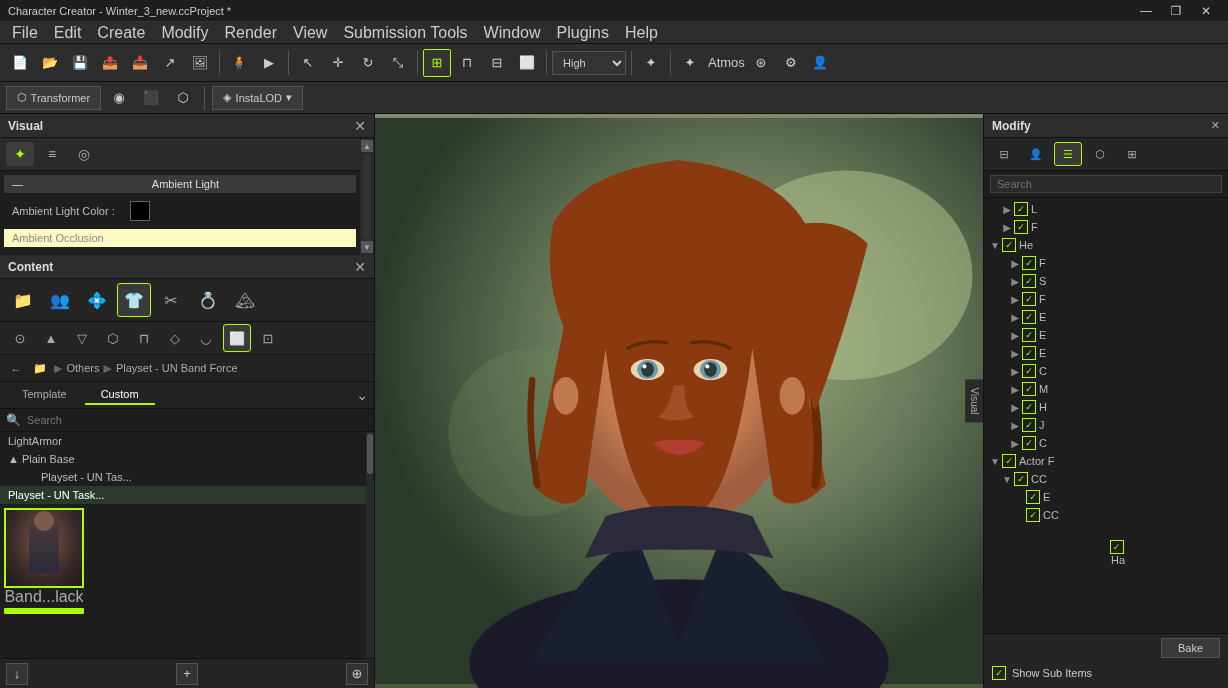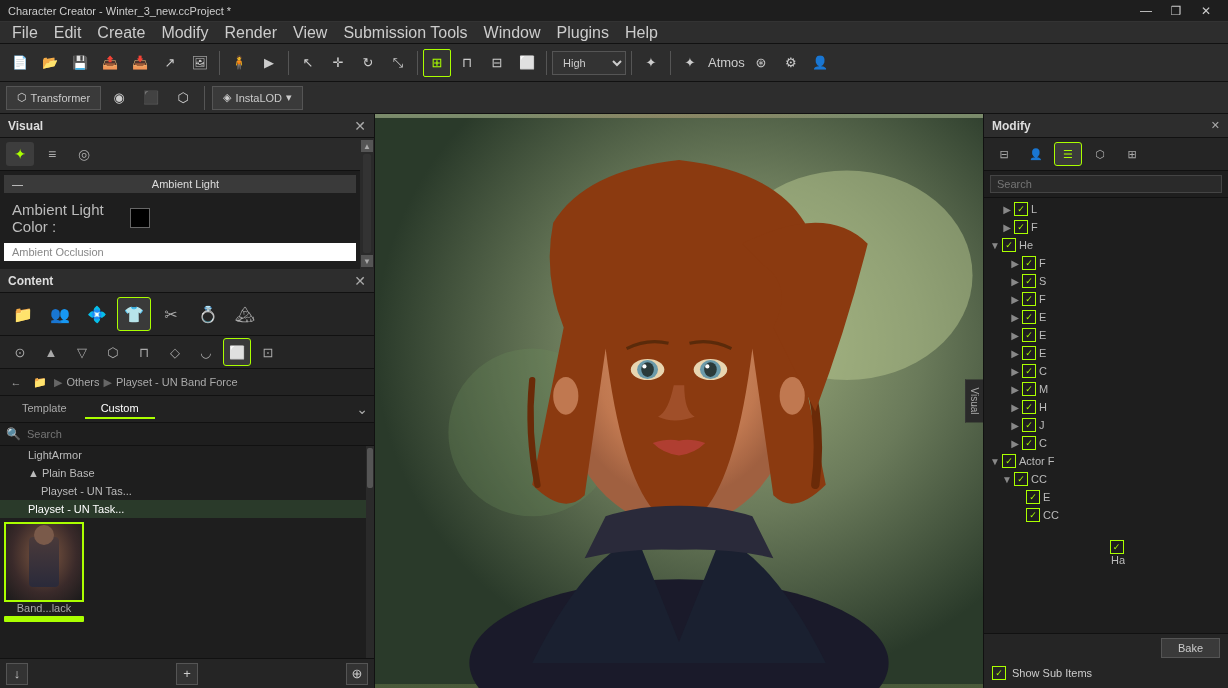--- a/index.html
+++ b/index.html
@@ -40,21 +40,21 @@
     
     .visual-section { flex-shrink: 0; }
     .visual-tabs { background: #2a2a2a; display: flex; align-items: center; padding: 4px 6px; gap: 4px; border-bottom: 1px solid #111; }
     .vis-tab { width: 28px; height: 24px; display: flex; align-items: center; justify-content: center; cursor: pointer; border-radius: 3px; color: #aaa; font-size: 14px; }
     .vis-tab.active { background: #3d3d3d; color: #aaff00; }
 
     .ambient-section { padding: 4px; }
     .section-header { background: #3a3a3a; padding: 3px 8px; display: flex; align-items: center; justify-content: space-between; cursor: pointer; color: #ddd; font-size: 11px; margin-bottom: 4px; }
     .section-content { padding: 4px 8px; }
     .field-row { display: flex; align-items: center; gap: 8px; margin-bottom: 4px; }
-    .field-label { color: #bbb; font-size: 15px; width: 110px; flex-shrink: 0; }
+    .field-label { color: #bbb; font-size: 11px; width: 110px; flex-shrink: 0; }
     .color-swatch { width: 20px; height: 20px; background: #000; border: 1px solid #666; cursor: pointer; }
     .panel-scroll { width: 14px; background: #2a2a2a; display: flex; flex-direction: column; align-items: center; padding: 2px 0; }
     .scroll-btn { width: 12px; height: 12px; background: #555; display: flex; align-items: center; justify-content: center; cursor: pointer; font-size: 8px; color: #aaa; }
     .scroll-track { flex: 1; width: 8px; background: #333; margin: 2px; border-radius: 2px; }
 
     
     .content-section { flex: 1; display: flex; flex-direction: column; min-height: 0; }
     .content-icons { display: flex; align-items: center; padding: 4px 6px; gap: 3px; border-bottom: 1px solid #111; background: #252525; flex-wrap: wrap; }
     .content-icon-btn { width: 34px; height: 34px; display: flex; align-items: center; justify-content: center; cursor: pointer; border-radius: 3px; color: #aaa; font-size: 16px; border: 1px solid transparent; }
     .content-icon-btn.active { background: #3a3a3a; border: 1px solid #aaff00; color: #aaff00; }
@@ -74,21 +74,21 @@
     .tab { padding: 3px 16px; cursor: pointer; font-size: 11px; border-bottom: 2px solid transparent; color: #aaa; }
     .tab.active { color: #fff; border-bottom-color: #aaff00; }
     .tab-expand { margin-left: auto; color: #aaa; cursor: pointer; font-size: 14px; }
 
     
     .search-box { display: flex; align-items: center; padding: 4px 6px; border-bottom: 1px solid #111; background: #1e1e1e; }
     .search-icon-sm { color: #888; margin-right: 6px; font-size: 12px; }
     .search-input { flex: 1; background: transparent; border: none; color: #ccc; font-size: 11px; outline: none; }
     .list-item { padding: 3px 8px; color: #bbb; font-size: 11px; cursor: pointer; }
     .list-item.selected { background: #2a3a2a; color: #fff; }
-    .list-item.indent1 { padding-left: 28px; }
+    .list-item.indent1 { padding-left: 8px; }
     .list-item.indent2 { padding-left: 41px; }
 
     
     .bottom-toolbar { height: 30px; background: #252525; border-top: 1px solid #111; display: flex; align-items: center; padding: 0 6px; gap: 4px; }
     .bottom-btn-icon { width: 22px; height: 22px; background: #333; border: 1px solid #555; color: #ccc; display: flex; align-items: center; justify-content: center; cursor: pointer; font-size: 13px; }
 
     
     .viewport { flex: 1; background: #4a4a4a; position: relative; overflow: hidden; }
     
     .char-portrait { position: absolute; top: 0; left: 0; right: 0; bottom: 0;
@@ -235,21 +235,21 @@
               <span>—</span>
               <span>Ambient Light</span>
               <span></span>
             </div>
             <div class="section-content">
               <div class="field-row">
                 <span class="field-label">Ambient Light Color :</span>
                 <div class="color-swatch"></div>
               </div>
             </div>
-            <div class="section-header" style="background:#ffffff; color:#888;">
+            <div class="section-header" style="background:#fef9c3; color:#888;">
               <span>Ambient Occlusion</span>
             </div>
           </div>
         </div>
         <div class="panel-scroll">
           <div class="scroll-btn">▲</div>
           <div class="scroll-track"></div>
           <div class="scroll-btn">▼</div>
         </div>
       </div>
@@ -313,21 +313,21 @@
           <div style="display:flex; flex-wrap:wrap; padding:4px; gap:4px;">
             <div style="display:flex; flex-direction:column; align-items:center;">
               <div style="width:80px; height:80px; background:#2a2a2a; border:2px solid #aaff00; display:flex; align-items:center; justify-content:center; overflow:hidden;">
 
                 <div style="width:100%; height:100%; background: radial-gradient(ellipse at 50% 40%, #6a4a3a 20%, #3a2a2a 60%, #1a1a1a 100%); display:flex; align-items:center; justify-content:center;">
                   <div style="width:30px; height:50px; background:linear-gradient(180deg, #4a3a3a 0%, #2a2a3a 100%); border-radius:4px; position:relative;">
                     <div style="width:20px; height:20px; background:#7a5a4a; border-radius:50%; position:absolute; top:-12px; left:5px;"></div>
                   </div>
                 </div>
               </div>
-              <span style="font-size:11px; color:#aaa; text-align:center;">Band...lack</span>
+              <span style="font-size:16px; color:#aaa; text-align:center;">Band...lack</span>
               <div style="width:80px; height:6px; background:#aaff00; margin-top:2px; border-radius:1px;"></div>
             </div>
           </div>
         </div>
 
         <div style="width:8px; background:#2a2a2a;">
           <div style="width:6px; height:40px; background:#555; margin:2px auto; border-radius:2px;"></div>
         </div>
       </div>
 

